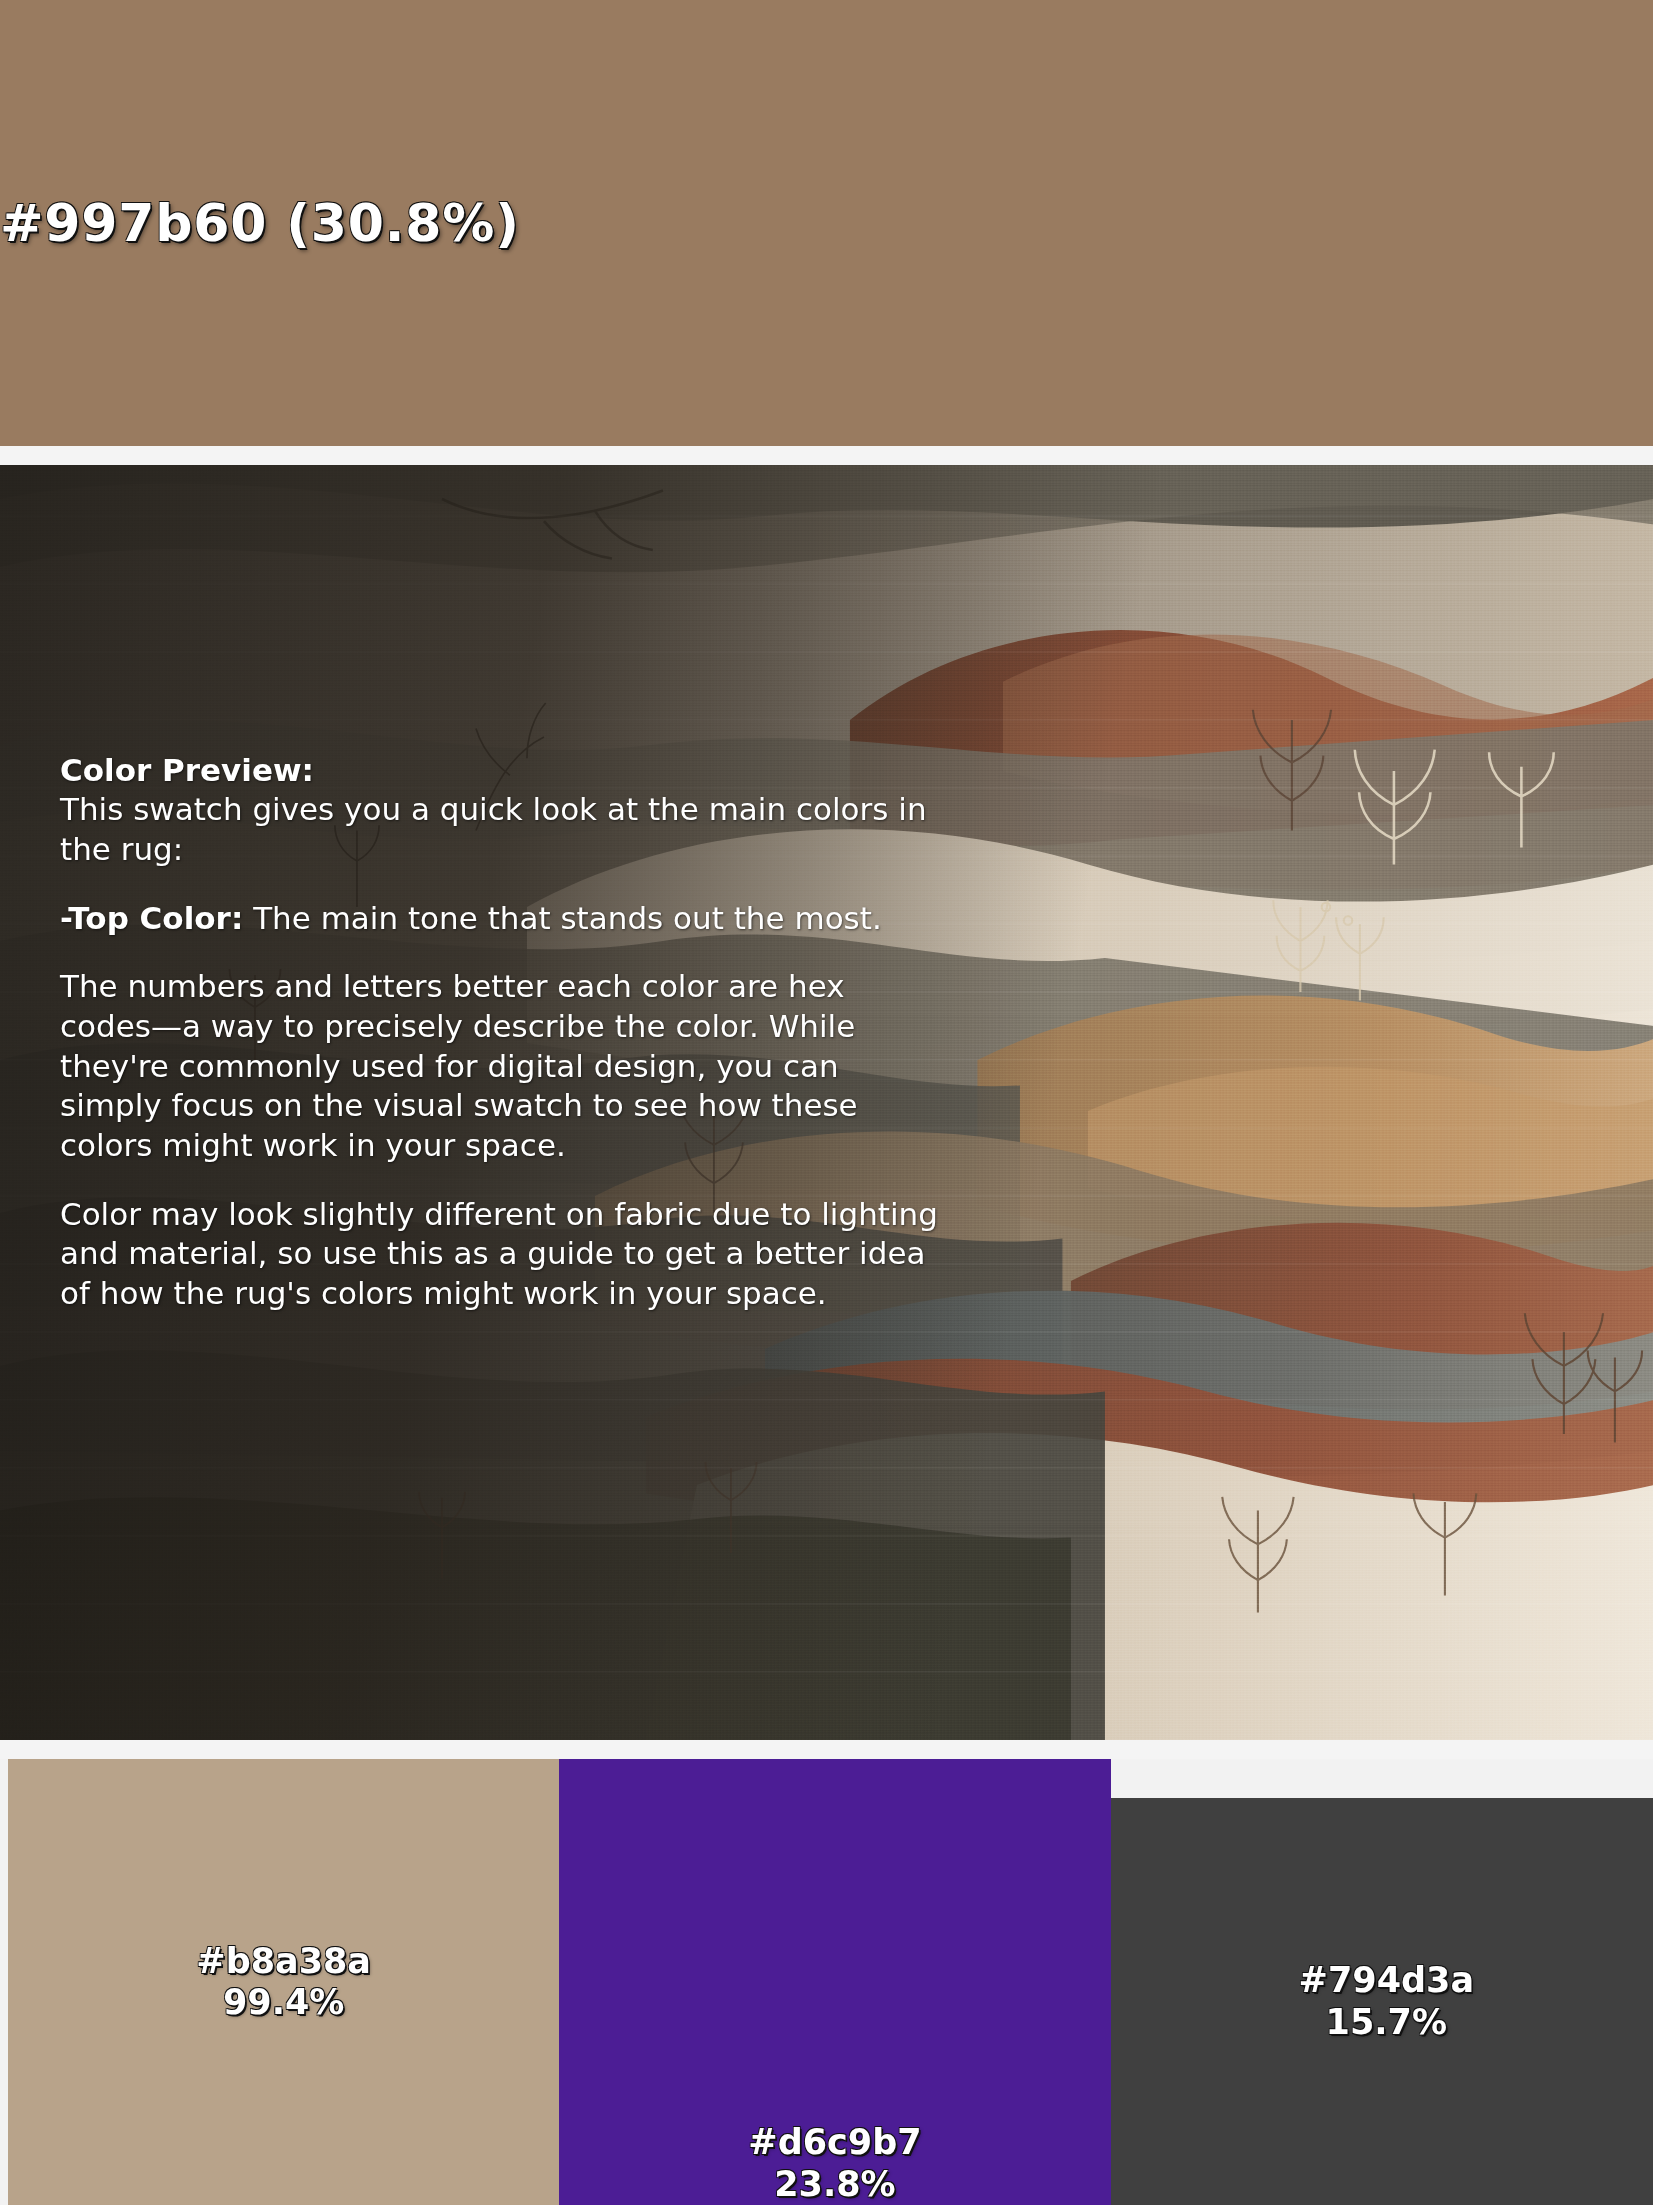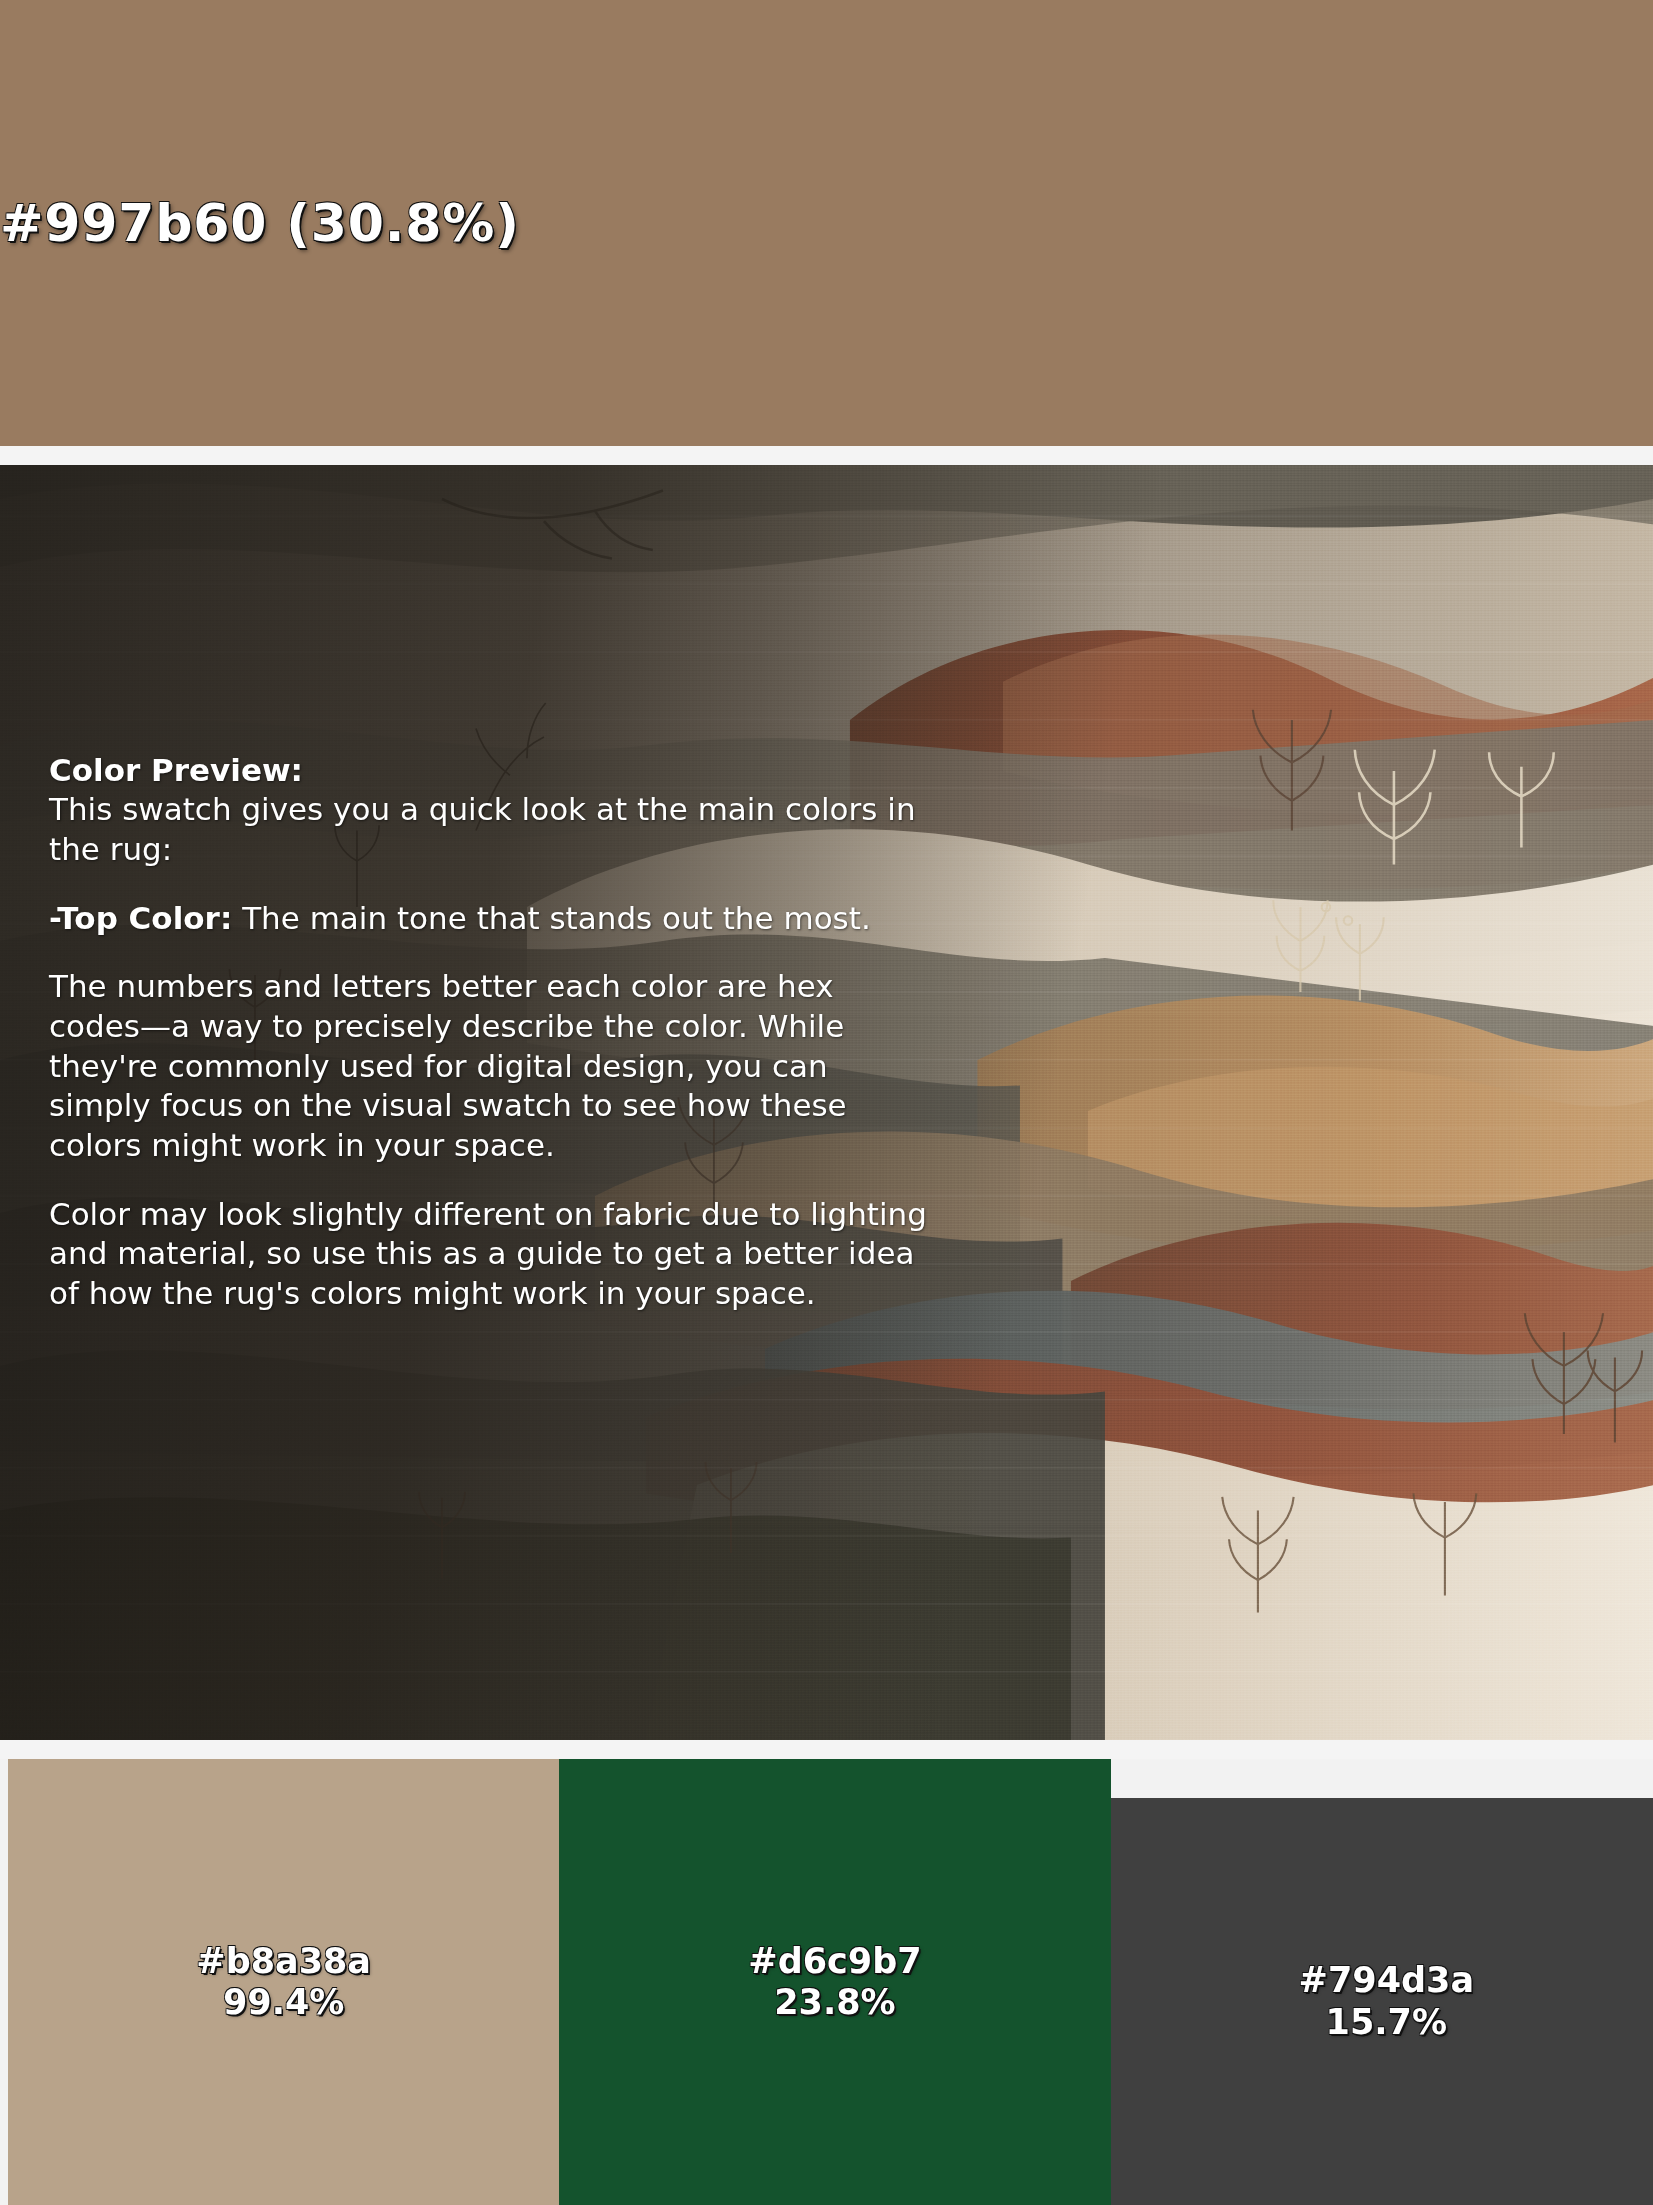--- a/index.html
+++ b/index.html
@@ -73,21 +73,21 @@
   }
   .hero-shade {
     position: absolute;
     inset: 0;
     background: linear-gradient(100deg, rgba(25,22,18,0.82) 0%, rgba(35,30,24,0.72) 30%, rgba(40,34,27,0.35) 48%, rgba(0,0,0,0.0) 62%);
     pointer-events: none;
   }
 
   .hero-text {
     position: absolute;
-    left: 49px;
+    left: 60px;
     top: 568px;
     transform: translateY(-50%);
     width: 880px;
     color: #ffffff;
     font-family: "DejaVu Sans", sans-serif;
     font-size: 31px;
     line-height: 1.28;
     text-shadow: 0.8px 0.8px 2.5px rgba(0,0,0,0.6);
   }
   .hero-text p { margin: 0 0 29px 0; }
@@ -263,21 +263,21 @@
     </div>
   </div>
 
   <div class="gap-white" style="height:19.5px"></div>
 
   <div class="bottom-row">
     <div class="bottom-swatch" style="background: rgb(184, 163, 138);">
       <span class="hex">#b8a38a</span>
       <span class="pct">99.4%</span>
     </div>
-    <div class="bottom-swatch" style="background: #14532d;">
+    <div class="bottom-swatch" style="background: #4c1d95; justify-content: flex-end;">
       <span class="hex">#d6c9b7</span>
       <span class="pct">23.8%</span>
     </div>
     <div class="bottom-swatch" style="background: #404040; margin-top: 39px;">
       <span class="hex">#794d3a</span>
       <span class="pct">15.7%</span>
     </div>
   </div>
 
 </div>

